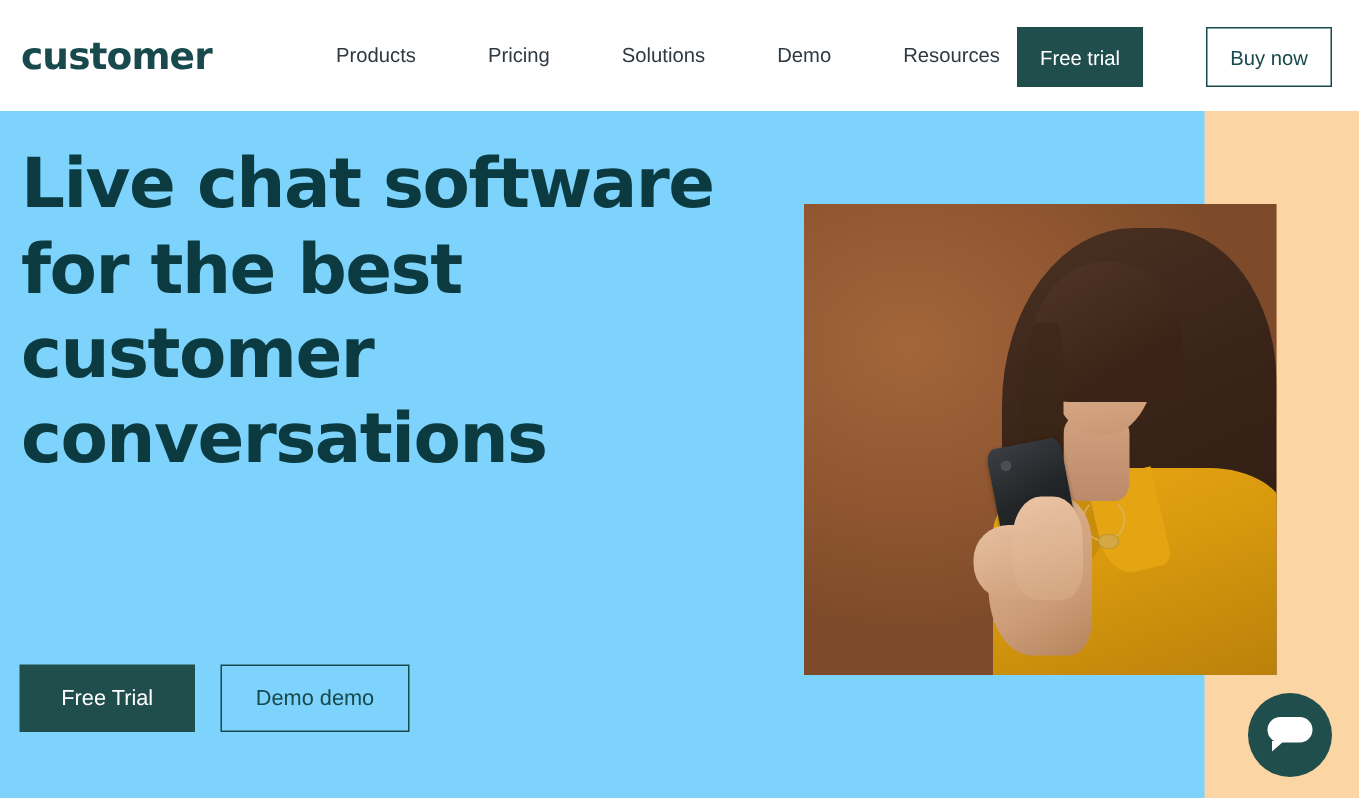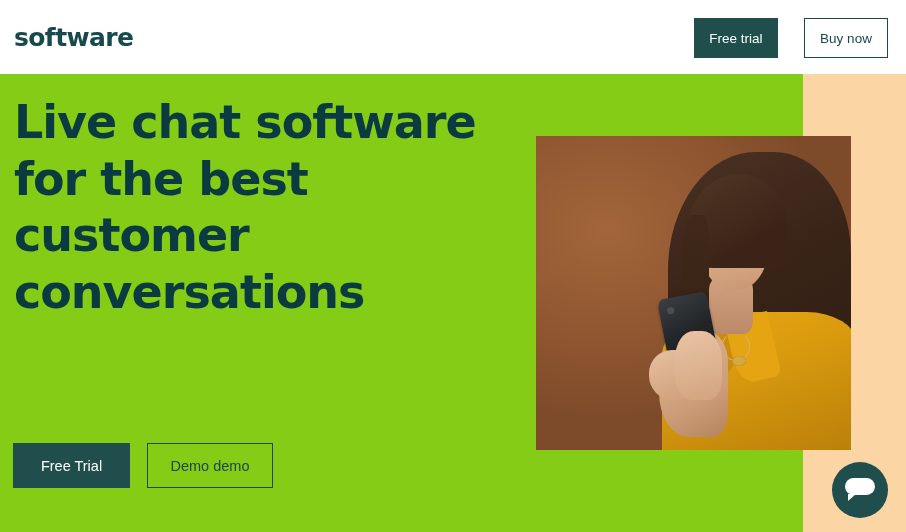--- a/index.html
+++ b/index.html
@@ -78,40 +78,40 @@
     display: flex;
     align-items: center;
     justify-content: center;
     cursor: pointer;
     font-family: "Liberation Sans", sans-serif;
   }
 
   .btn-buy-now-header {
     width: 84px;
     height: 40px;
-    margin-left: 26px;
+    margin-left: 42px;
     margin-right: 18px;
     background: transparent;
     color: #17494D;
     font-size: 13.5px;
     border: 1px solid #17494D;
     display: flex;
     align-items: center;
     justify-content: center;
     cursor: pointer;
     font-family: "Liberation Sans", sans-serif;
   }
 
   
   .hero {
     position: absolute;
     top: 74px; left: 0;
     width: 803px;
     height: 458px;
-    background: #84cc16;
+    background: #7dd3fc;
   }
 
   .hero-headline {
     position: absolute;
     left: 14px;
     top: 20px;
     width: 470px;
     font-family: "DejaVu Sans", sans-serif;
     font-size: 46px;
     font-weight: 700;
@@ -418,22 +418,29 @@
     height: 0;
     border-left: 8px solid #FFFFFF;
     border-bottom: 7px solid transparent;
   }
 </style>
 </head>
 <body>
 
 <header class="site-header">
 
-  <div class="brand-logo">software</div>
-
+  <div class="brand-logo">customer</div>
+
+  <nav class="main-nav">
+    <a class="nav-link" href="#">Products</a>
+    <a class="nav-link" href="#">Pricing</a>
+    <a class="nav-link" href="#">Solutions</a>
+    <a class="nav-link" href="#">Demo</a>
+    <a class="nav-link" href="#">Resources</a>
+  </nav>
 
   <div class="header-actions">
     <button class="btn-free-trial-header">Free trial</button>
     <button class="btn-buy-now-header">Buy now</button>
   </div>
 
 </header>
 
 <section class="hero">
 

